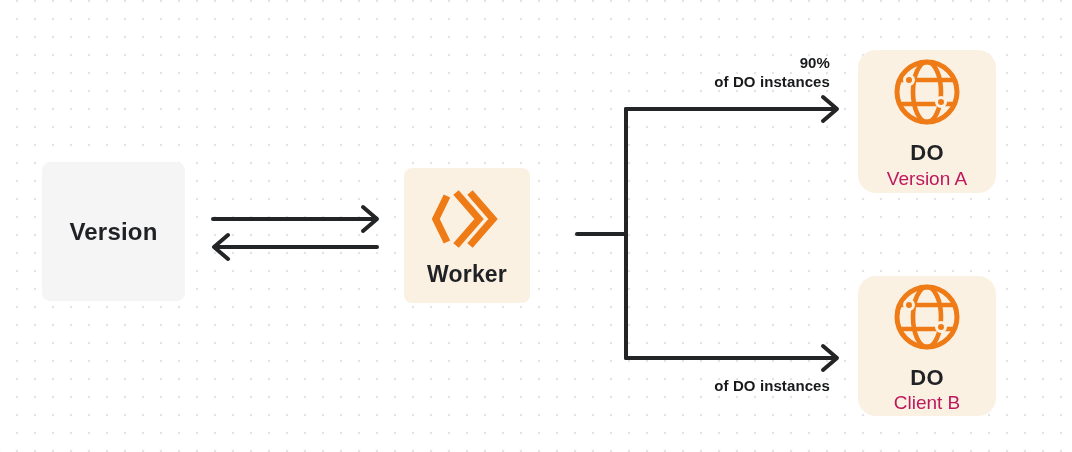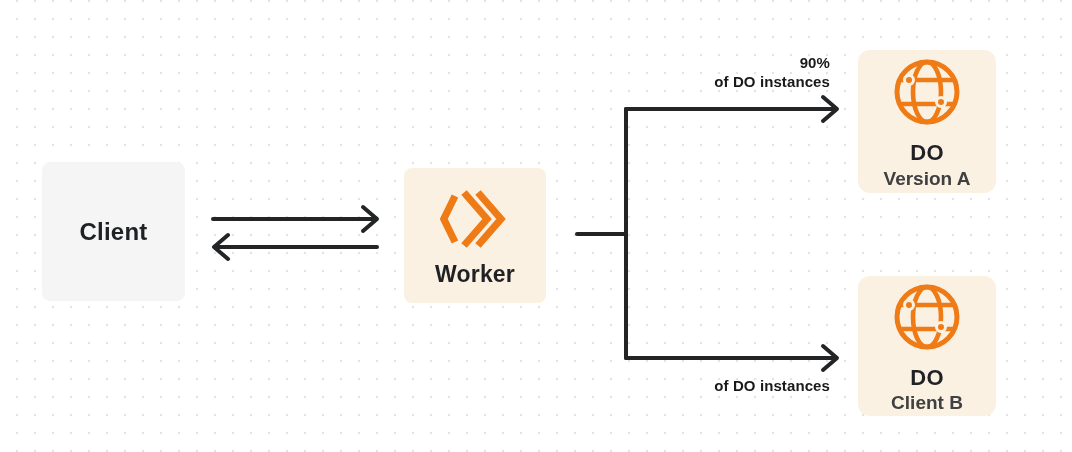--- a/index.html
+++ b/index.html
@@ -42,37 +42,37 @@
   }
   .node.cream{background:var(--box-cream);}
   .node.gray{background:var(--box-gray);}
   .client-box{
     left:42px;top:162px;width:143px;height:139px;border-radius:8px;
   }
   .client-box .node-label{
     font-size:24px;font-weight:700;color:var(--text-dark);letter-spacing:.2px;
   }
   .worker-box{
-    left:404px;top:168px;width:142px;height:135px;border-radius:8px;
+    left:404px;top:168px;width:126px;height:135px;border-radius:8px;
     gap:13px;padding-top:6px;
   }
   .worker-box .node-label{
     font-size:23px;font-weight:700;color:var(--text-dark);letter-spacing:.2px;
   }
   .do-box{
-    left:858px;width:138px;border-radius:12px;padding-top:4px;
+    left:858px;width:138px;border-radius:18px;padding-top:4px;
   }
   .do-box-a{top:50px;height:143px;}
   .do-box-b{top:276px;height:140px;}
   .do-box .icon-wrap{margin-bottom:14px;}
   .do-title{
     font-size:22px;font-weight:700;color:var(--text-dark);line-height:1.05;letter-spacing:.2px;
   }
   .do-subtitle{
-    font-size:19px;font-weight:700;color:#404040;margin-top:3px;
+    font-size:19px;font-weight:400;color:#be185d;margin-top:3px;
   }
   .icon-wrap{display:flex;align-items:center;justify-content:center;line-height:0;}
   .orange-stroke{stroke:var(--accent-orange);fill:none;}
   .orange-fill{fill:var(--accent-orange);}
   .flow-label{
     position:absolute;width:220px;left:610px;
     text-align:right;
     font-size:15px;font-weight:700;color:#18191b;
     line-height:19px;letter-spacing:.1px;
   }
@@ -106,21 +106,21 @@
       <polyline class="stroke" points="823,97 837,109 823,121"></polyline>
     </g>
 
     <g>
       <line class="stroke" x1="626" y1="358" x2="834" y2="358"></line>
       <polyline class="stroke" points="823,346 837,358 823,370"></polyline>
     </g>
   </svg>
 
   <div class="node gray client-box">
-    <span class="node-label">Client</span>
+    <span class="node-label">Version</span>
   </div>
 
   <div class="node cream worker-box">
     <span class="icon-wrap">
       <svg width="70" height="58" viewBox="0 0 70 58" xmlns="http://www.w3.org/2000/svg">
         <g fill="none" stroke="#ef7b16" stroke-width="7.2" stroke-linecap="butt" stroke-linejoin="miter">
           <polyline points="15,6 3.8,29 15,52"></polyline>
           <polyline points="24,2.5 47,29 24,55.5"></polyline>
           <polyline points="38,2.5 61,29 38,55.5"></polyline>
         </g>

